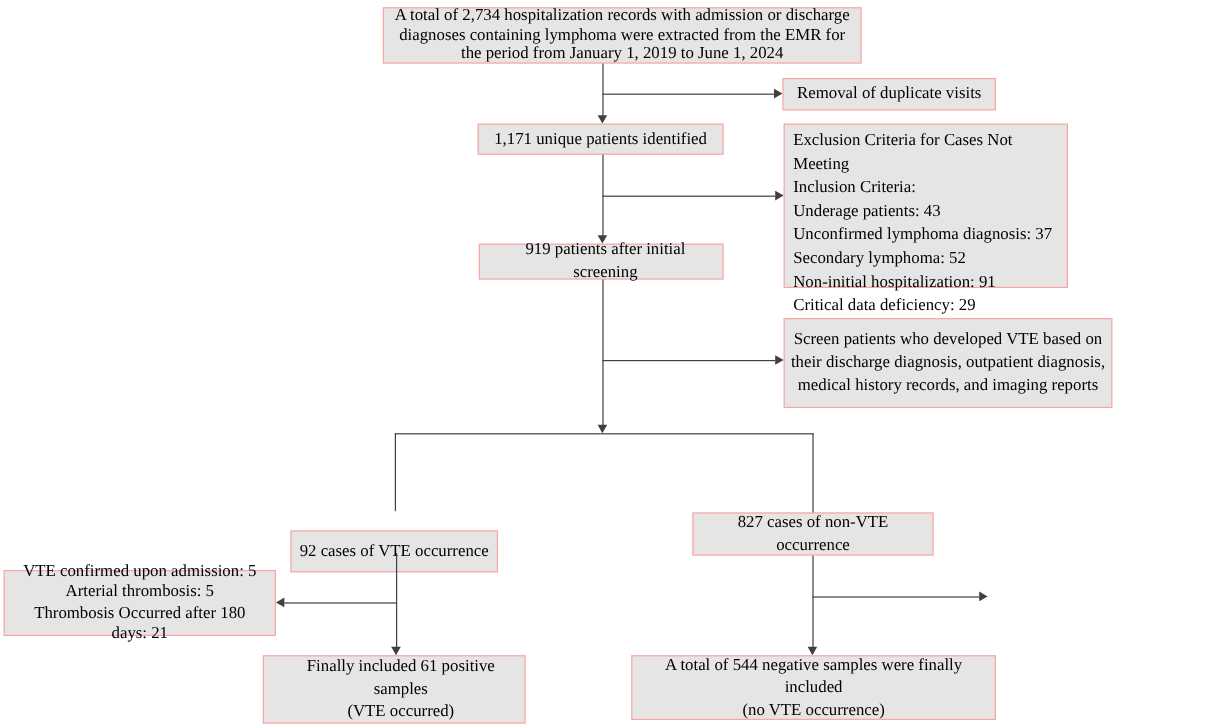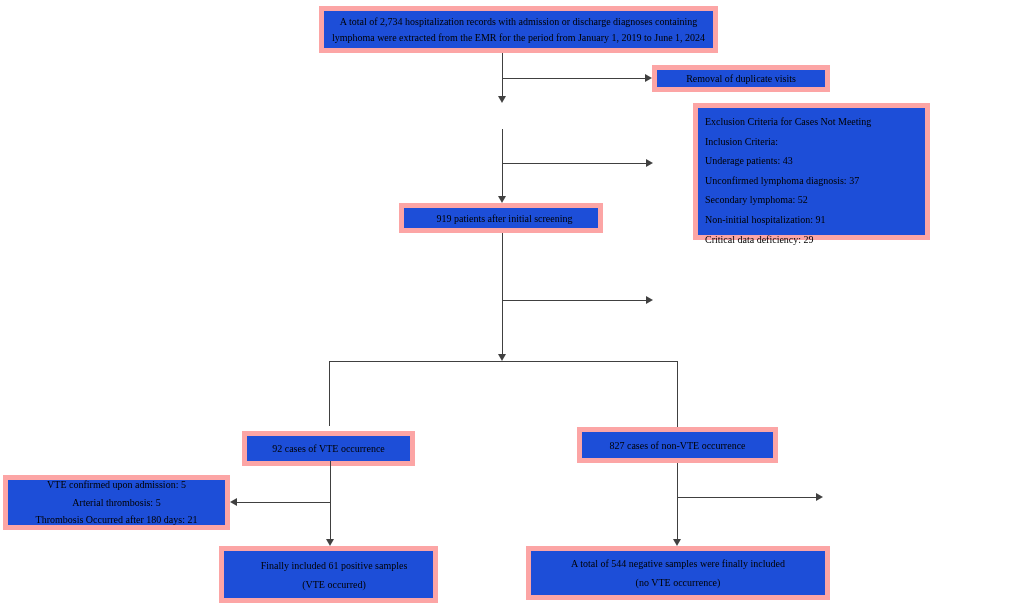--- a/index.html
+++ b/index.html
@@ -12,27 +12,27 @@
     width: 1024px;
     height: 607px;
     background: #ffffff;
     font-family: "Liberation Serif", "DejaVu Serif", serif;
     color: #000000;
     overflow: hidden;
   }
   .box {
     position: absolute;
     box-sizing: border-box;
-    border: 5px solid #fca5a5;
-    background: #1d4ed8;
+    border: 1px solid #fca5a5;
+    background: #e5e5e5;
     display: flex;
     align-items: center;
     justify-content: center;
     text-align: center;
-    font-size: 10px;
+    font-size: 14px;
     line-height: 19px;
     white-space: pre-line;
     padding: 2px 5px;
   }
   .box.tight-lines   { line-height: 15.6px; padding: 0 4px; }
   .box.list-box {
     text-align: left;
     align-items: flex-start;
     justify-content: flex-start;
     line-height: 19.6px;
@@ -61,33 +61,37 @@
 </style>
 </head>
 <body>
 
 <div id="canvas">
 
   <div class="box tight-lines" style="left:319px; top:6px; width:399px; height:47px;">A total of 2,734 hospitalization records with admission or discharge diagnoses containing lymphoma were extracted from the EMR for the period from January 1, 2019 to June 1, 2024</div>
 
   <div class="box" style="left:652px; top:65px; width:178px; height:27px;text-align:center;">Removal of duplicate visits</div>
 
+  <div class="box" style="left:398px; top:103px; width:205px; height:26px;">1,171 unique patients identified</div>
 
-  <div class="box list-box" style="left:653px; top:103px; width:237px; height:137px;margin-left:40px;">Exclusion Criteria for Cases Not Meeting
+  <div class="box list-box" style="left:653px; top:103px; width:237px; height:137px;">Exclusion Criteria for Cases Not Meeting
 Inclusion Criteria:
 Underage patients: 43
 Unconfirmed lymphoma diagnosis: 37
 Secondary lymphoma: 52
 Non-initial hospitalization: 91
 Critical data deficiency: 29</div>
 
   <div class="box" style="left:399px; top:203px; width:204px; height:30px;padding-left:12px;">919 patients after initial screening</div>
 
+  <div class="box" style="left:653px; top:265px; width:274px; height:75px;">Screen patients who developed VTE based on
+their discharge diagnosis, outpatient diagnosis,
+medical history records, and imaging reports</div>
 
-  <div class="box" style="left:242px; top:431px; width:173px; height:35px;">92 cases of VTE occurrence</div>
+  <div class="box" style="left:242px; top:442px; width:173px; height:35px;">92 cases of VTE occurrence</div>
 
   <div class="box" style="left:577px; top:427px; width:201px; height:36px;">827 cases of non-VTE occurrence</div>
 
   <div class="box triple-lines" style="left:3px; top:475px; width:227px; height:55px;">VTE confirmed upon admission: 5
 Arterial thrombosis: 5
 Thrombosis Occurred after 180 days: 21</div>
 
 
   <div class="box" style="left:219px; top:546px; width:219px; height:57px;padding-left:16px;">Finally included 61 positive samples
 (VTE occurred)</div>

